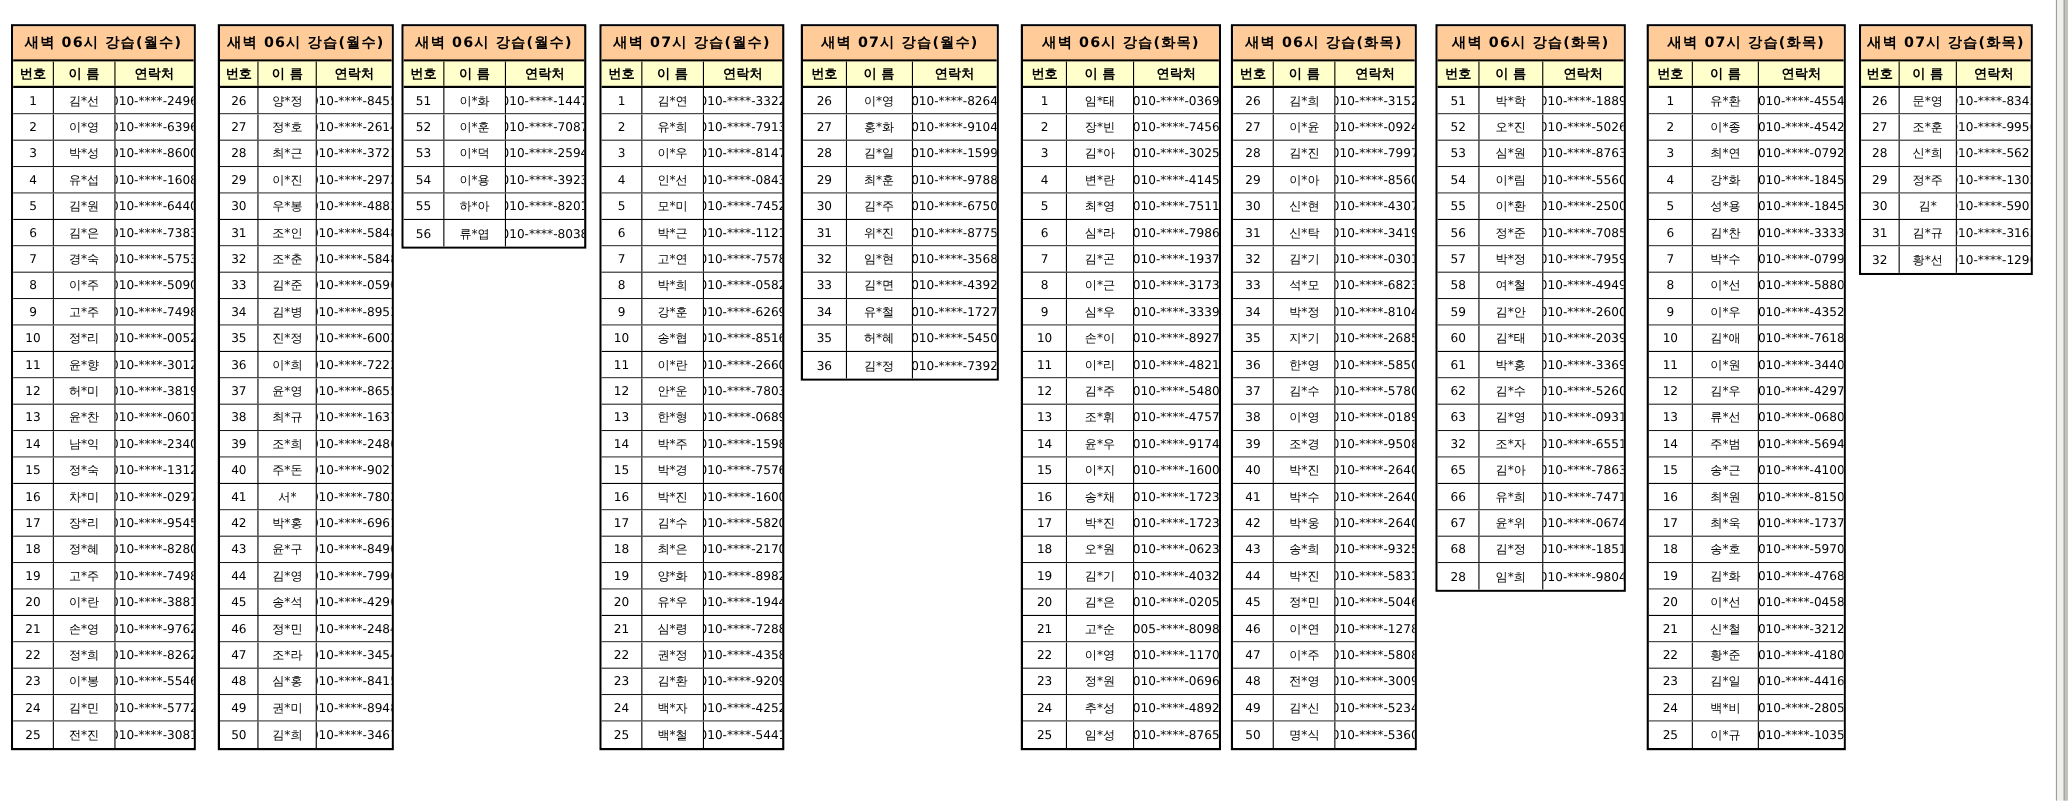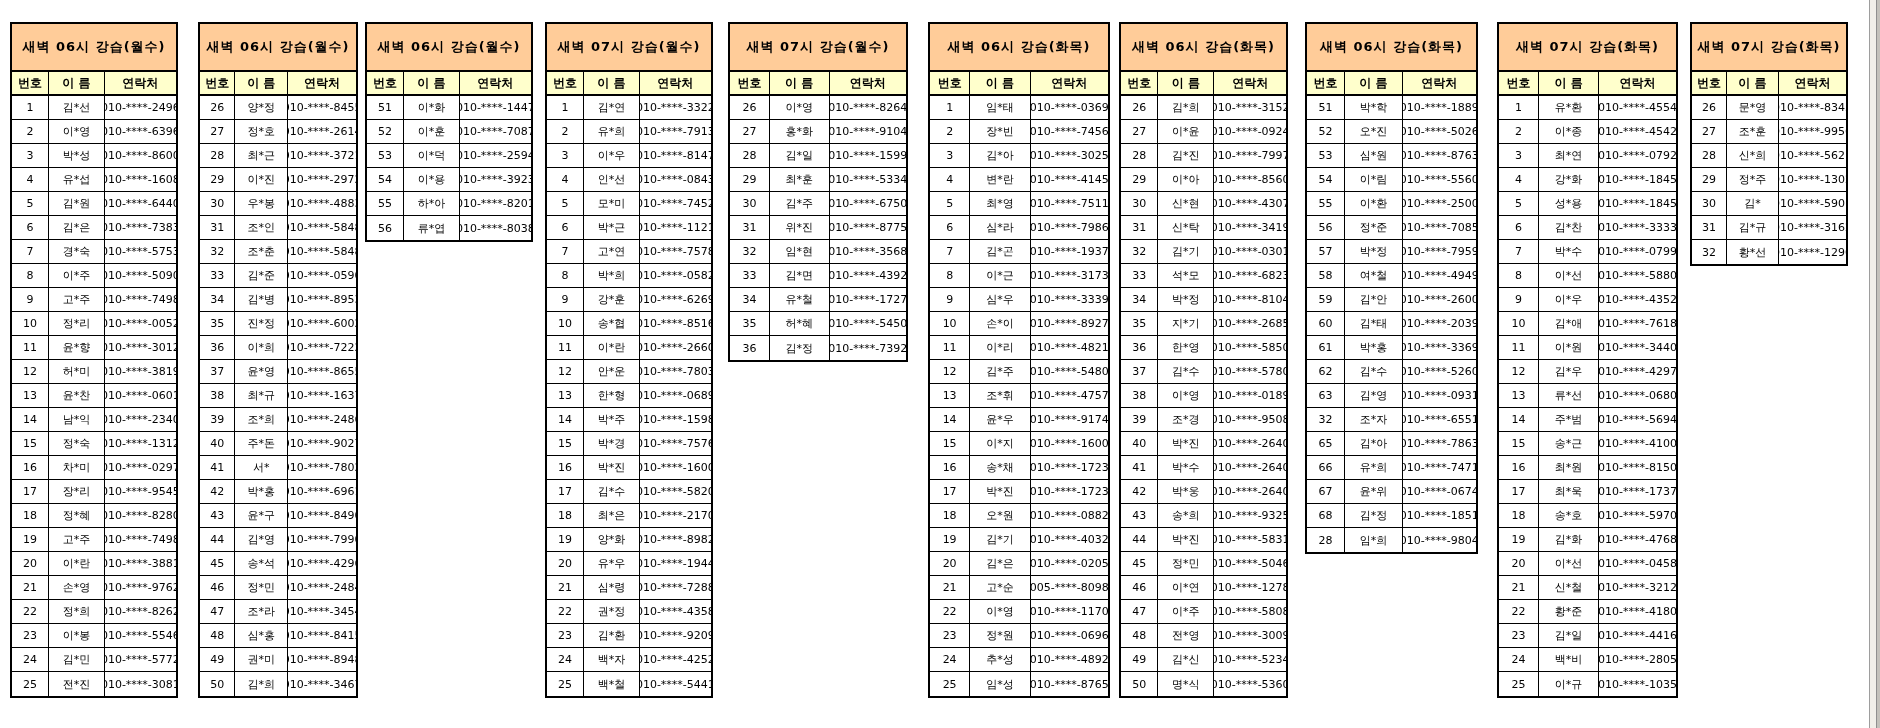--- a/index.html
+++ b/index.html
@@ -9,21 +9,21 @@
   #canvas { position: relative; width: 1880px; height: 728px; background: #ffffff; }
 
   .roster-table {
     position: absolute;
     top: 22px;
     border: 2px solid #000000;
     background: #ffffff;
   }
 
   .roster-title {
-    height: 48px;
+    height: 32px;
     background: #ffcc99;
     border-bottom: 2px solid #000000;
     font-size: 13px;
     font-weight: bold;
     display: flex;
     align-items: center;
     justify-content: center;
     letter-spacing: 1px;
     white-space: nowrap;
   }
@@ -552,21 +552,21 @@
     <div class="data-cell cell-phone">010-****-9104</div>
   </div>
           <div class="data-row">
     <div class="data-cell cell-no">28</div>
     <div class="data-cell cell-name">김*일</div>
     <div class="data-cell cell-phone">010-****-1599</div>
   </div>
           <div class="data-row">
     <div class="data-cell cell-no">29</div>
     <div class="data-cell cell-name">최*훈</div>
-    <div class="data-cell cell-phone">010-****-5334</div>
+    <div class="data-cell cell-phone">010-****-9788</div>
   </div>
           <div class="data-row">
     <div class="data-cell cell-no">30</div>
     <div class="data-cell cell-name">김*주</div>
     <div class="data-cell cell-phone">010-****-6750</div>
   </div>
           <div class="data-row">
     <div class="data-cell cell-no">31</div>
     <div class="data-cell cell-name">위*진</div>
     <div class="data-cell cell-phone">010-****-8775</div>
@@ -687,21 +687,21 @@
     <div class="data-cell cell-phone">010-****-1723</div>
   </div>
           <div class="data-row">
     <div class="data-cell cell-no">17</div>
     <div class="data-cell cell-name">박*진</div>
     <div class="data-cell cell-phone">010-****-1723</div>
   </div>
           <div class="data-row">
     <div class="data-cell cell-no">18</div>
     <div class="data-cell cell-name">오*원</div>
-    <div class="data-cell cell-phone">010-****-0882</div>
+    <div class="data-cell cell-phone">010-****-0623</div>
   </div>
           <div class="data-row">
     <div class="data-cell cell-no">19</div>
     <div class="data-cell cell-name">김*기</div>
     <div class="data-cell cell-phone">010-****-4032</div>
   </div>
           <div class="data-row">
     <div class="data-cell cell-no">20</div>
     <div class="data-cell cell-name">김*은</div>
     <div class="data-cell cell-phone">010-****-0205</div>

